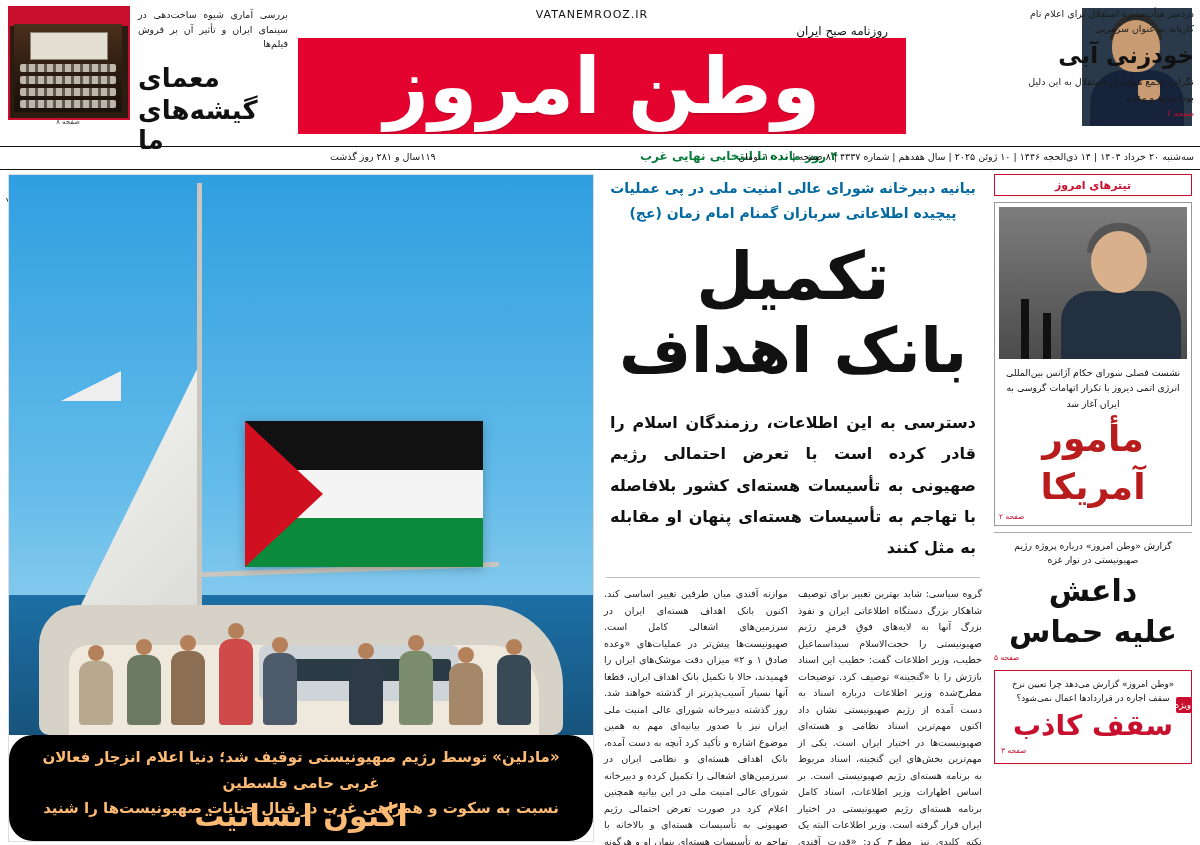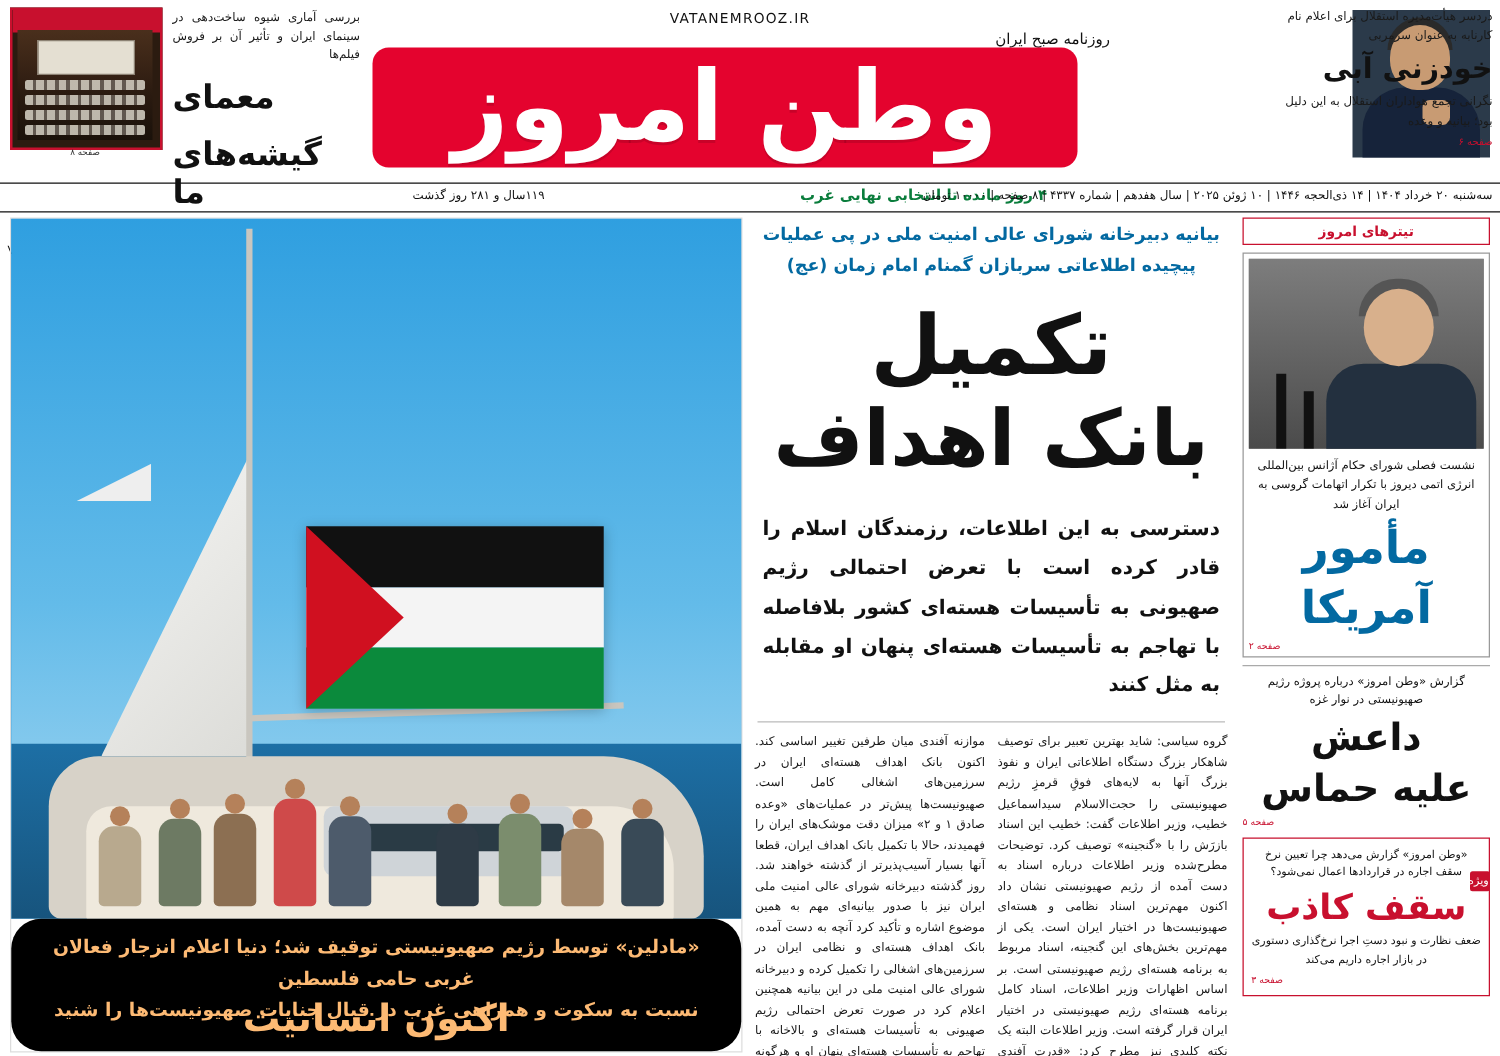--- a/index.html
+++ b/index.html
@@ -21,21 +21,21 @@
   .cin-screen{position:absolute;left:16px;top:8px;width:76px;height:26px;background:#e4dfd2;border:1px solid #8c8274;}
   .mast-left-red{position:absolute;left:0px;top:0px;width:120px;height:18px;background:#c8102e;}
   .mast-left-cap{position:absolute;left:0;top:112px;width:120px;text-align:center;font-size:7px;color:#333;}
   .mast-left-text{position:absolute;right:0;top:2px;width:150px;text-align:left;direction:rtl;}
   .mll-1{font-size:9.5px;line-height:1.55;color:#1a1a1a;text-align:justify;}
   .mll-2{margin-top:12px;font-size:26px;font-weight:bold;color:#111;line-height:1.15;text-align:left;}
 
   .mast-center{position:absolute;left:292px;top:4px;width:600px;height:136px;}
   .mc-site{position:absolute;left:0;right:0;top:4px;text-align:center;font-size:11px;letter-spacing:1px;color:#111;font-weight:normal;}
   .mc-tag{position:absolute;right:4px;top:20px;font-size:12px;color:#111;}
-  .mc-logo{position:absolute;left:6px;top:34px;width:564px;height:96px;background:#e4032e;border-radius:13px;
+  .mc-logo{position:absolute;left:6px;top:34px;width:608px;height:96px;background:#e4032e;border-radius:0;
     display:flex;align-items:center;justify-content:center;}
   .mc-logo-text{color:#fff;font-size:78px;font-weight:bold;line-height:1;letter-spacing:-2px;
      font-family:"DejaVu Sans","Liberation Sans",sans-serif;text-shadow:0 2px 0 rgba(0,0,0,.12);}
 
   .mast-right{position:absolute;left:900px;top:6px;width:294px;height:134px;}
   .mr-photo{position:absolute;left:182px;top:2px;width:110px;height:118px;background:#2b3a4a;overflow:hidden;}
   .mr-photo .head{position:absolute;left:30px;top:12px;width:48px;height:52px;border-radius:50% 50% 45% 45%;background:#c89b73;}
   .mr-photo .hair{position:absolute;left:28px;top:6px;width:52px;height:26px;border-radius:26px 26px 0 0;background:#2a2a2a;}
   .mr-photo .body{position:absolute;left:8px;top:62px;width:94px;height:58px;background:#16233a;border-radius:34px 34px 0 0;}
   .mr-photo .fist{position:absolute;left:56px;top:72px;width:22px;height:20px;border-radius:6px;background:#c89b73;}
@@ -97,21 +97,21 @@
   .rc-head span{font-size:11px;color:#c8102e;font-weight:bold;direction:rtl;}
   .rc-box{margin-top:6px;border:1px solid #999;padding:4px;}
   .rc-photo{width:100%;height:152px;background:#6e6e6e;position:relative;overflow:hidden;}
   .rc-photo .bg{position:absolute;inset:0;background:linear-gradient(#7d7d7d,#4b4b4b);}
   .rc-photo .mic{position:absolute;left:22px;bottom:0;width:8px;height:60px;background:#111;}
   .rc-photo .mic2{position:absolute;left:44px;bottom:0;width:8px;height:46px;background:#111;}
   .rc-photo .head{position:absolute;left:92px;top:24px;width:56px;height:62px;border-radius:50%;background:#d8b08c;}
   .rc-photo .hair{position:absolute;left:88px;top:16px;width:64px;height:30px;border-radius:32px 32px 0 0;background:#555;}
   .rc-photo .body{position:absolute;left:62px;top:84px;width:120px;height:70px;background:#23303f;border-radius:30px 30px 0 0;}
   .rc-cap{font-size:9.3px;line-height:1.65;direction:rtl;text-align:center;color:#111;margin-top:6px;}
-  .rc-title{font-size:36px;font-weight:bold;direction:rtl;text-align:center;color:#0369a1;line-height:1.12;margin-top:8px;}
+  .rc-title{font-size:36px;font-weight:bold;direction:rtl;text-align:center;color:#b91c1c;line-height:1.12;margin-top:8px;}
   .rc-page{font-size:7.5px;color:#c8102e;direction:rtl;text-align:left;margin-top:4px;}
   .rc-sep{height:1px;background:#aaa;margin:6px 0;}
   .rc-sub{font-size:9.3px;direction:rtl;text-align:center;line-height:1.6;color:#111;}
   .rc-big{font-size:30px;font-weight:bold;direction:rtl;text-align:center;color:#111;line-height:1.15;margin-top:6px;}
   .rc-box2{margin-top:8px;border:1.5px solid #c8102e;padding:6px 6px 8px 6px;position:relative;}
   .rc-vije{position:absolute;right:-1px;top:26px;width:14px;background:#c8102e;color:#fff;font-size:9px;text-align:center;padding:3px 1px;border-radius:2px;}
   .rc-b2-top{font-size:8.8px;direction:rtl;text-align:center;line-height:1.6;color:#111;}
   .rc-b2-title{font-size:28px;font-weight:bold;direction:rtl;text-align:center;color:#c8102e;margin-top:4px;}
   .rc-b2-bot{font-size:8.8px;direction:rtl;text-align:center;line-height:1.6;color:#111;margin-top:4px;}
 </style>
@@ -132,21 +132,21 @@
               <div class="cin-row"></div>
               <div class="cin-row"></div>
             <div class="cin-row"></div>
           </div>
         </div>
       </div>
       <div class="mast-left-cap">صفحه ۸</div>
       <div class="mast-left-text">
         <div class="mll-1">بررسی آماری شیوه ساخت‌دهی در سینمای ایران و تأثیر آن بر فروش فیلم‌ها</div>
         <div class="mll-2">معمای</div>
-        <div class="mll-2" style="margin-top:16px">گیشه‌های ما</div>
+        <div class="mll-2" style="margin-top:2px">گیشه‌های ما</div>
       </div>
       <div style="position:absolute;left:-6px;top:-4px;width:0;height:0;"></div>
     </div>
 
     <div class="mast-center">
       <div class="mc-site">VATANEMROOZ.IR</div>
       <div class="mc-tag">روزنامه صبح ایران</div>
       <div class="mc-logo">
         <div class="mc-logo-text">وطن امروز</div>
       </div>
@@ -285,19 +285,18 @@
         <div class="rc-sub">گزارش «وطن امروز» درباره پروژه رژیم صهیونیستی در نوار غزه</div>
         <div class="rc-big">داعش</div>
         <div class="rc-big">علیه حماس</div>
         <div class="rc-page">صفحه ۵</div>
       </div>
 
       <div class="rc-box2">
         <div class="rc-vije">ویژه</div>
         <div class="rc-b2-top">«وطن امروز» گزارش می‌دهد چرا تعیین نرخ سقف اجاره در قراردادها اعمال نمی‌شود؟</div>
         <div class="rc-b2-title">سقف کاذب</div>
-        <div class="rc-b2-bot">ضعف نظارت و نبود دستِ اجرا نرخ‌گذاری دستوری در بازار اجاره داریم می‌کند</div>
         <div class="rc-page">صفحه ۳</div>
       </div>
     </div>
 
   </div>
 </div>
 
 </body></html>

